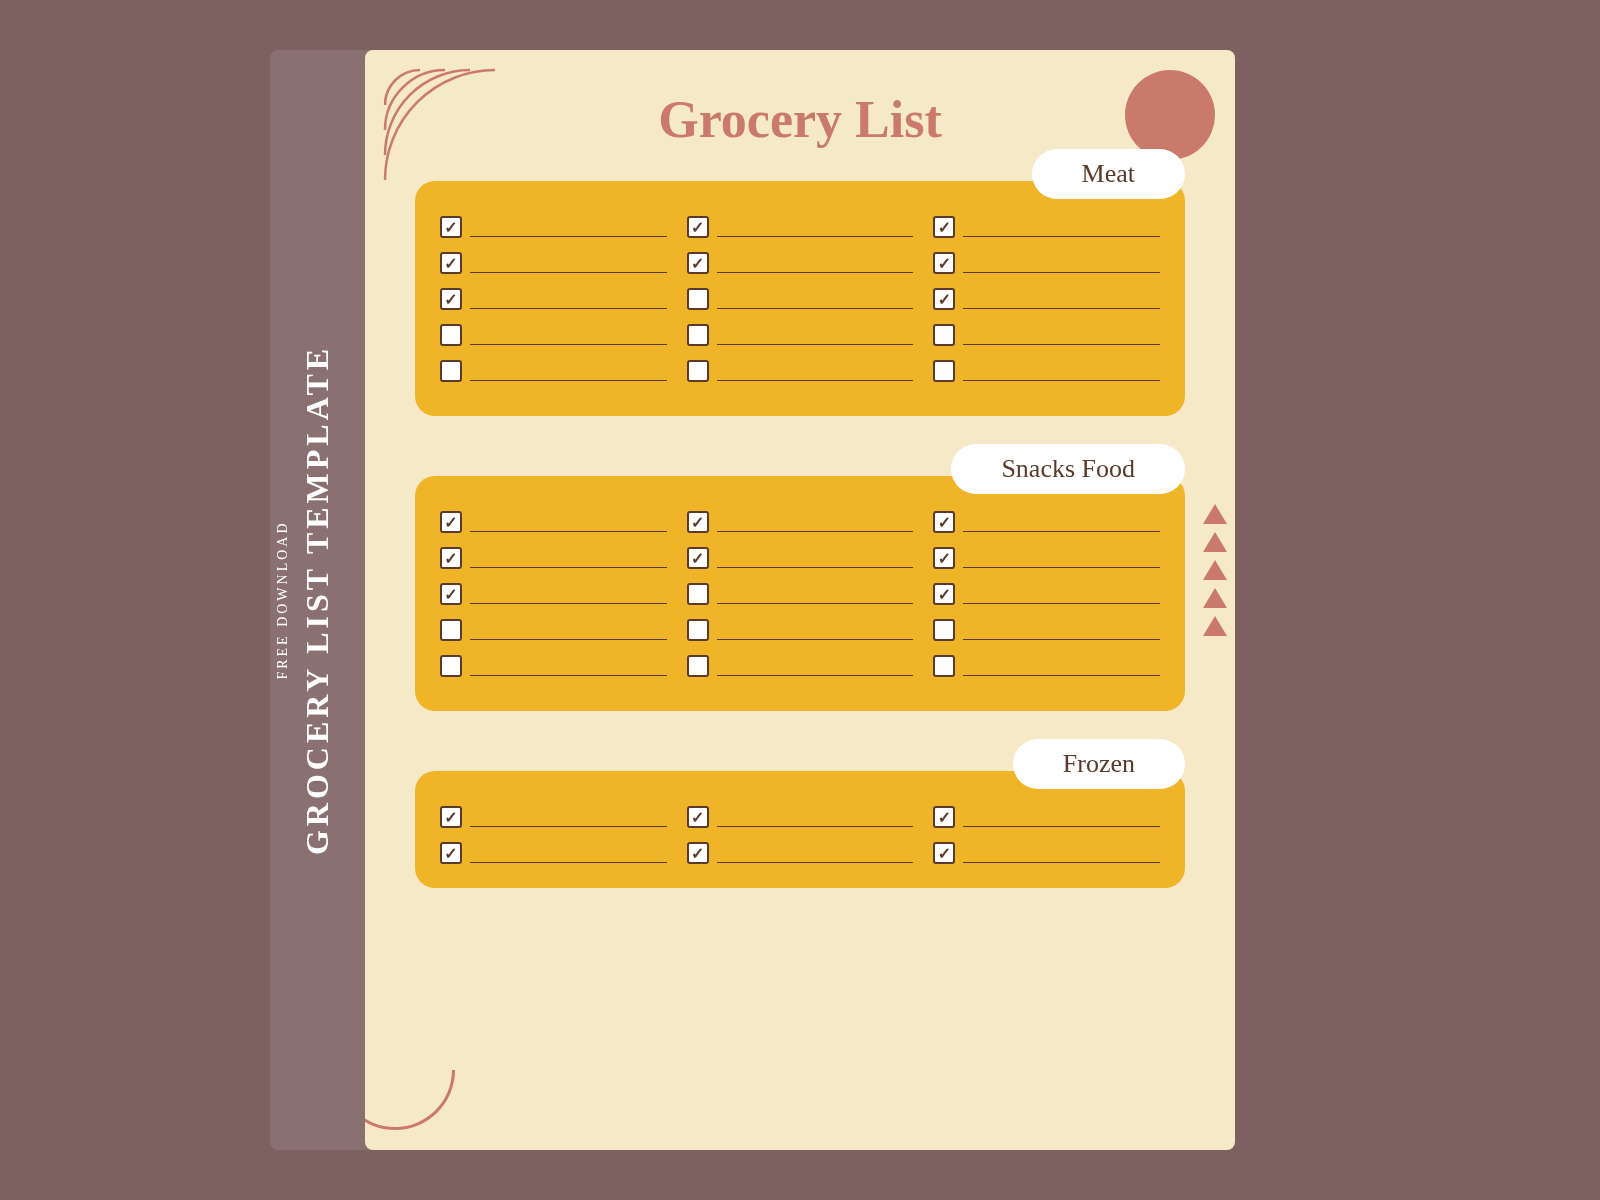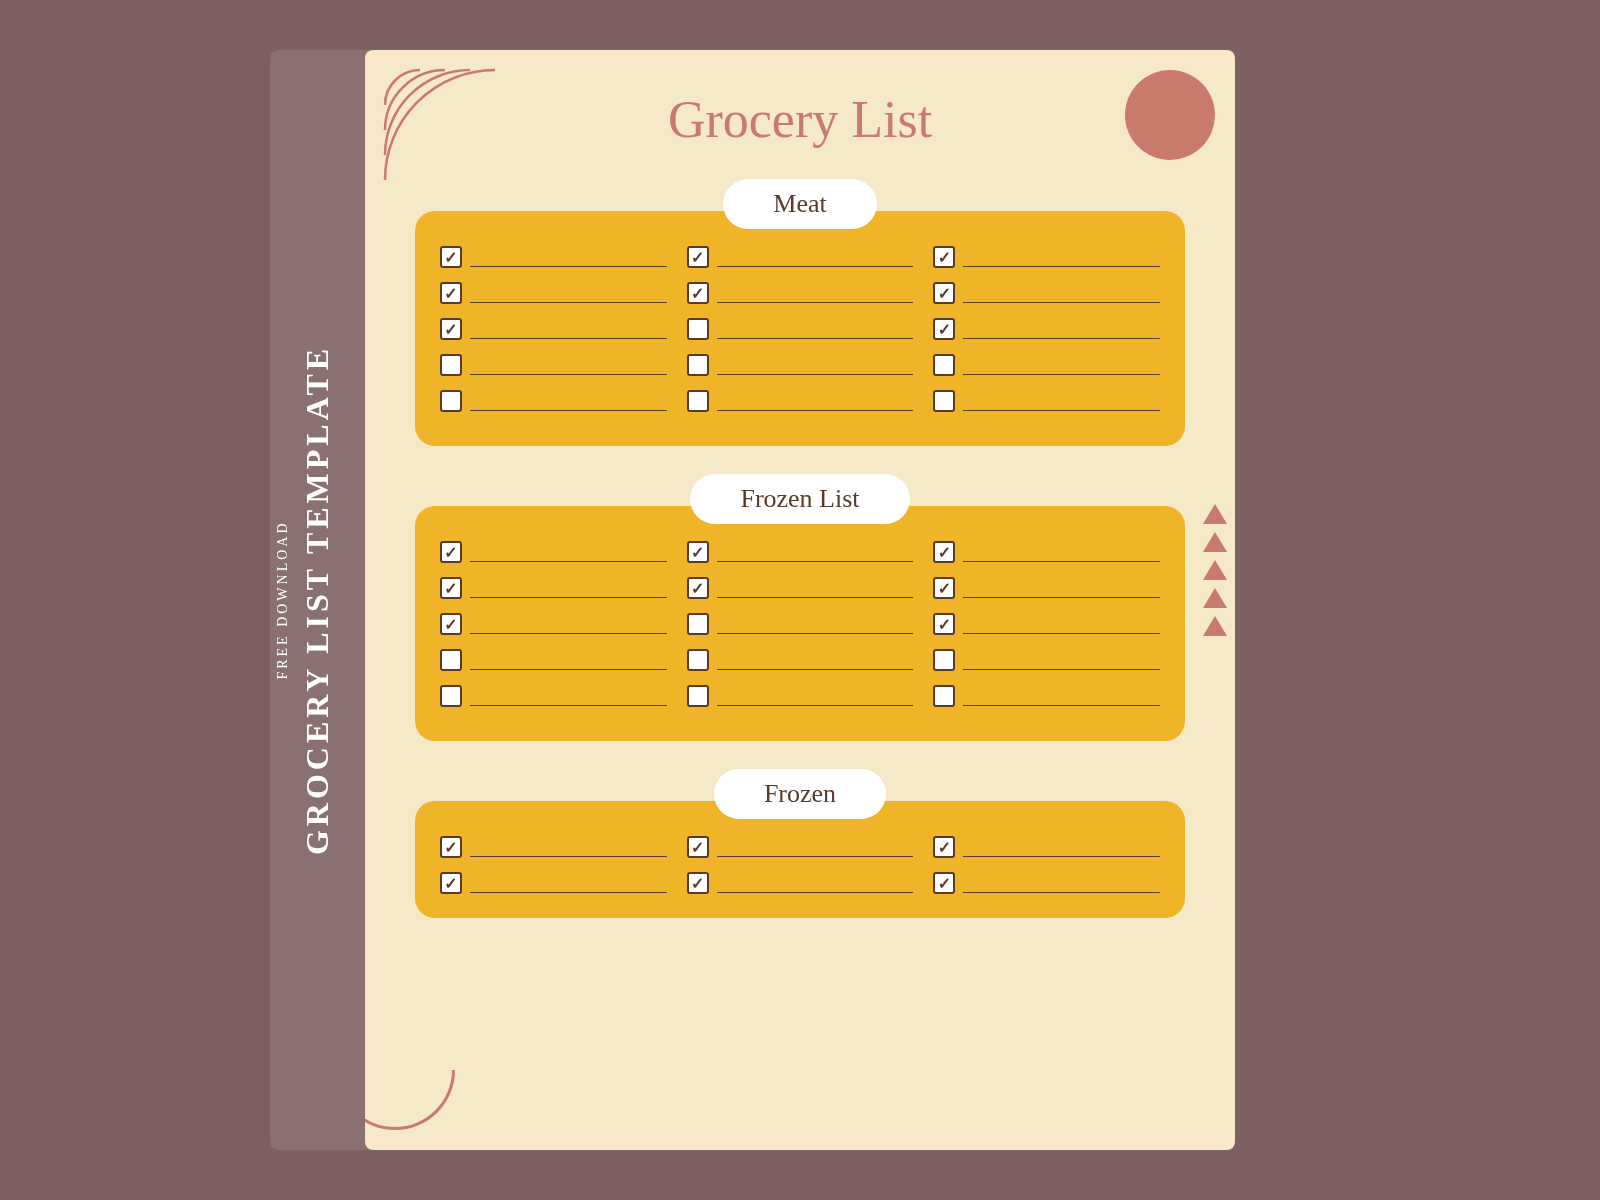--- a/index.html
+++ b/index.html
@@ -107,33 +107,32 @@
       height: 60px;
       border-radius: 0 0 60px 60px;
       border: 3px solid #c97a6a;
       border-top: none;
     }
 
     .page-title {
       text-align: center;
       font-size: 52px;
       color: #c97a6a;
-      font-weight: 400;
-      margin-bottom: 30px;
+      font-weight: 700;
       font-family: Georgia, serif;
     }
 
     .section {
       margin-bottom: 28px;
       position: relative;
     }
 
     .section-header {
       display: flex;
-      justify-content: center;
+      justify-content: flex-end;
       margin-bottom: -18px;
       position: relative;
       z-index: 2;
     }
 
     .section-title {
       background: white;
       border-radius: 30px;
       padding: 10px 50px;
       font-size: 26px;
@@ -304,21 +303,21 @@
               <div class="checkbox"></div>
               <div class="item-line"></div>
             </div>
         </div>
       </div>
     </div>
   </div>
 
   <div class="section">
     <div class="section-header">
-      <span class="section-title">Frozen List</span>
+      <span class="section-title">Snacks Food</span>
     </div>
     <div class="section-body">
       <div class="items-grid">
 
         <div>
           <div class="item-row">
               <div class="checkbox checked"></div>
               <div class="item-line"></div>
             </div>
           <div class="item-row">

